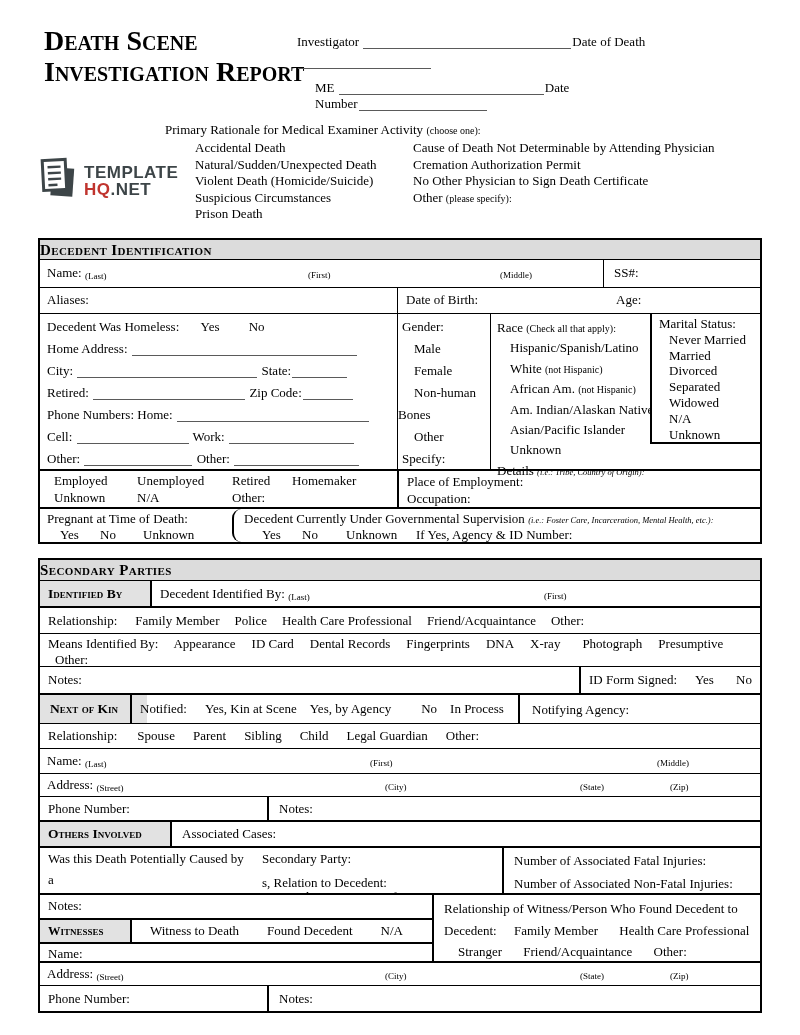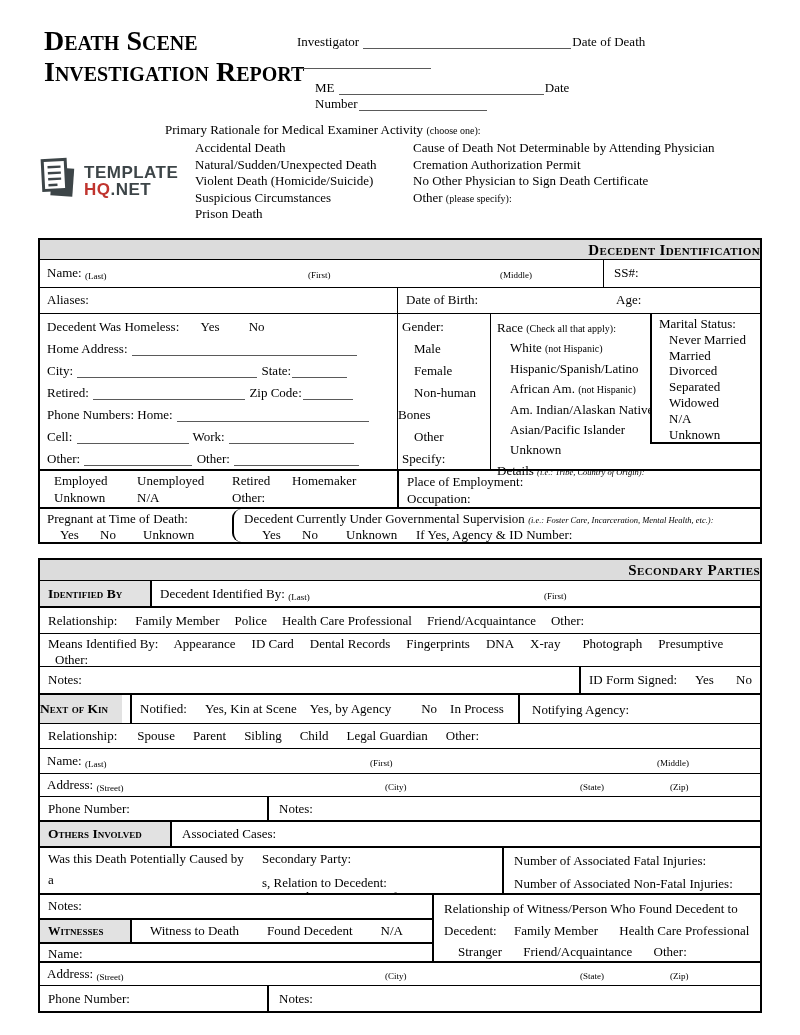--- a/index.html
+++ b/index.html
@@ -8,21 +8,21 @@
           font-family:"Liberation Serif", serif; color:#000; overflow:hidden; }
   .abs { position:absolute; }
   .t  { font-size:13px; white-space:nowrap; }
   .sm { font-size:9px; vertical-align:-2px; white-space:nowrap; }
   .note10 { font-size:10px; white-space:nowrap; }
   .it { font-size:8.5px; font-style:italic; white-space:nowrap; }
   .u  { display:inline-block; border-bottom:1px solid #5a5a5a; height:12px;
         vertical-align:-3px; margin:0 1px; }
   .title { font-variant:small-caps; font-weight:bold; font-size:28px; line-height:31px; }
   .bar { background:#dcdcdc; border-bottom:1px solid #000; font-variant:small-caps;
-         font-weight:bold; font-size:15px; text-align:right; letter-spacing:.4px; }
+         font-weight:bold; font-size:15px; text-align:left; letter-spacing:.4px; }
   .lbl { background:#e2e2e2; font-variant:small-caps; font-weight:bold; font-size:13.5px;
          white-space:nowrap; }
   .tbl { position:absolute; left:38px; width:724px; border:2px solid #000; background:#fff; }
   .row { position:relative; border-top:1px solid #000; }
   .bt2 { border-top-width:2px; }
   .bl1 { border-left:1px solid #000; }
   .bl2 { border-left:2px solid #000; }
   .flexline { display:flex; align-items:center; }
   .logo-text { font-family:"Liberation Sans", sans-serif; font-weight:bold;
                font-size:17px; letter-spacing:.5px; line-height:17px; }
@@ -152,22 +152,22 @@
         <div class="t" style="text-indent:16px;white-space:normal;">Male</div>
         <div class="t" style="text-indent:16px;white-space:normal;">Female</div>
         <div class="t" style="text-indent:16px;white-space:normal;">Non-human Bones</div>
         <div class="t" style="text-indent:16px;white-space:normal;">Other</div>
         <div class="t" style="padding-left:4px;">Specify:</div>
       </div>
 
       <div class="abs bl1" style="left:450px;top:0;bottom:0;right:0;padding:4px 0 0 6px;line-height:19.4px;">
         <div class="t"><span>Race</span>
           <span class="note10">(Check all that apply):</span></div>
+        <div class="t" style="padding-left:13px;"><span>Hispanic/Spanish/Latino</span> <span class="note10"></span></div>
         <div class="t" style="padding-left:13px;"><span>White</span> <span class="note10">(not Hispanic)</span></div>
-        <div class="t" style="padding-left:13px;"><span>Hispanic/Spanish/Latino</span> <span class="note10"></span></div>
         <div class="t" style="padding-left:13px;"><span>African Am.</span> <span class="note10">(not Hispanic)</span></div>
         <div class="t" style="padding-left:13px;"><span>Am. Indian/Alaskan Native</span> <span class="note10"></span></div>
         <div class="t" style="padding-left:13px;"><span>Asian/Pacific Islander</span> <span class="note10"></span></div>
         <div class="t" style="padding-left:13px;"><span>Unknown</span> <span class="note10"></span></div>
         <div class="t"><span>Details</span>
           <span class="it">(i.e.: Tribe, Country of Origin):</span></div>
       </div>
 
       <div class="abs" style="right:0;top:0;width:110px;height:130px;border-left:2px solid #000;border-bottom:2px solid #000;background:#fff;padding:2px 0 0 7px;line-height:15.8px;">
         <div class="t">Marital Status:</div>
@@ -251,21 +251,21 @@
     <div class="row" style="height:27px;">
       <span class="abs t" style="left:8px;top:5px;">Notes:</span>
       <div class="abs bl2" style="left:539px;top:0;bottom:0;right:0;">
         <span class="abs t" style="left:8px;top:5px;">ID Form Signed:</span>
         <span class="abs t" style="left:114px;top:5px;">Yes</span>
         <span class="abs t" style="left:155px;top:5px;">No</span>
       </div>
     </div>
 
     <div class="row bt2" style="height:30px;">
-      <div class="abs lbl" style="left:0;top:0;bottom:0;width:82px;line-height:28px;padding-left:0;">Next of Kin</div>
+      <div class="abs lbl" style="left:0;top:0;bottom:0;width:107px;line-height:28px;padding-left:10px;">Next of Kin</div>
       <div class="abs bl2 flexline" style="left:90px;top:0;bottom:0;width:390px;border-right:2px solid #000;padding-left:8px;">
         <span class="t" style="margin-right:18px;">Notified:</span>
         <span class="t" style="margin-right:13px;">Yes, Kin at Scene</span>
         <span class="t" style="margin-right:30px;">Yes, by Agency</span>
         <span class="t" style="margin-right:13px;">No</span>
         <span class="t">In Process</span>
       </div>
       <span class="abs t" style="left:492px;top:7px;">Notifying Agency:</span>
     </div>
 

